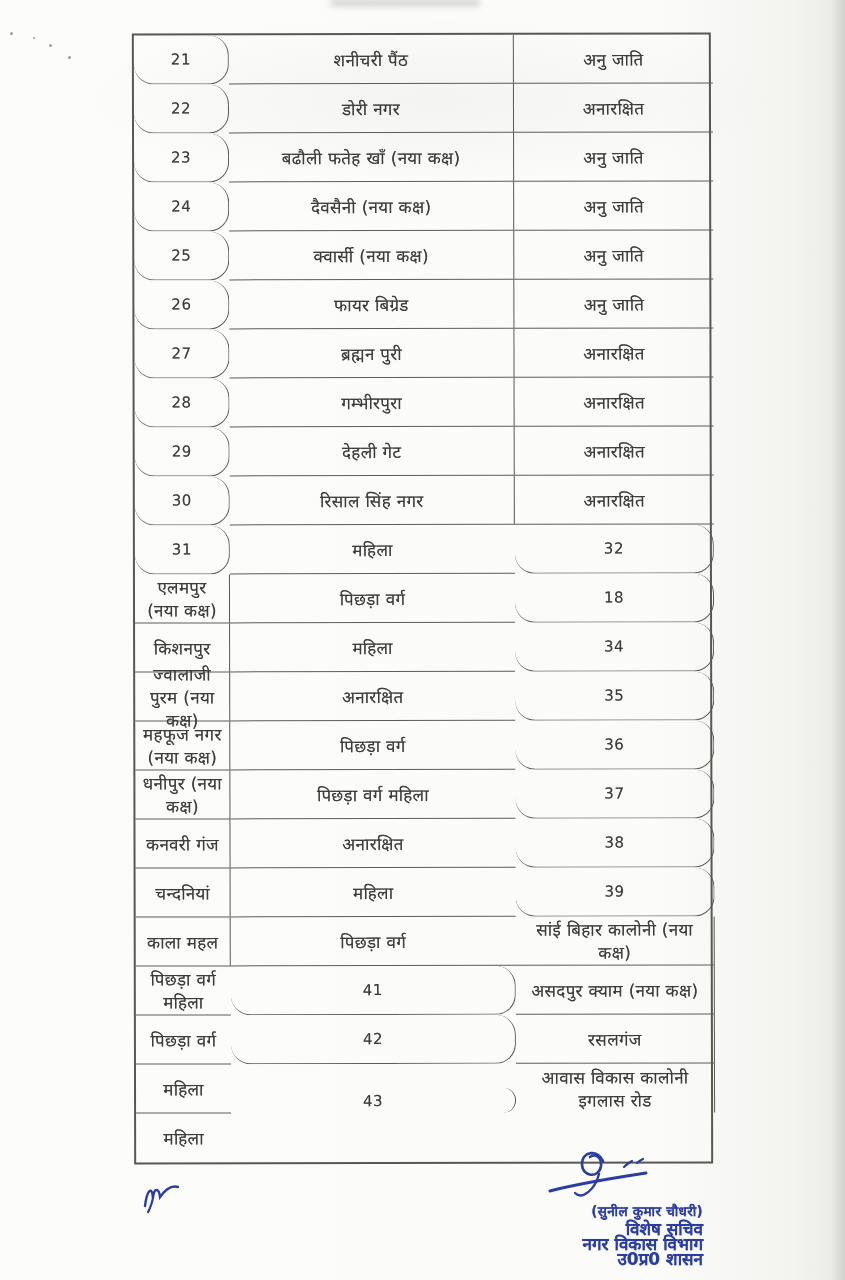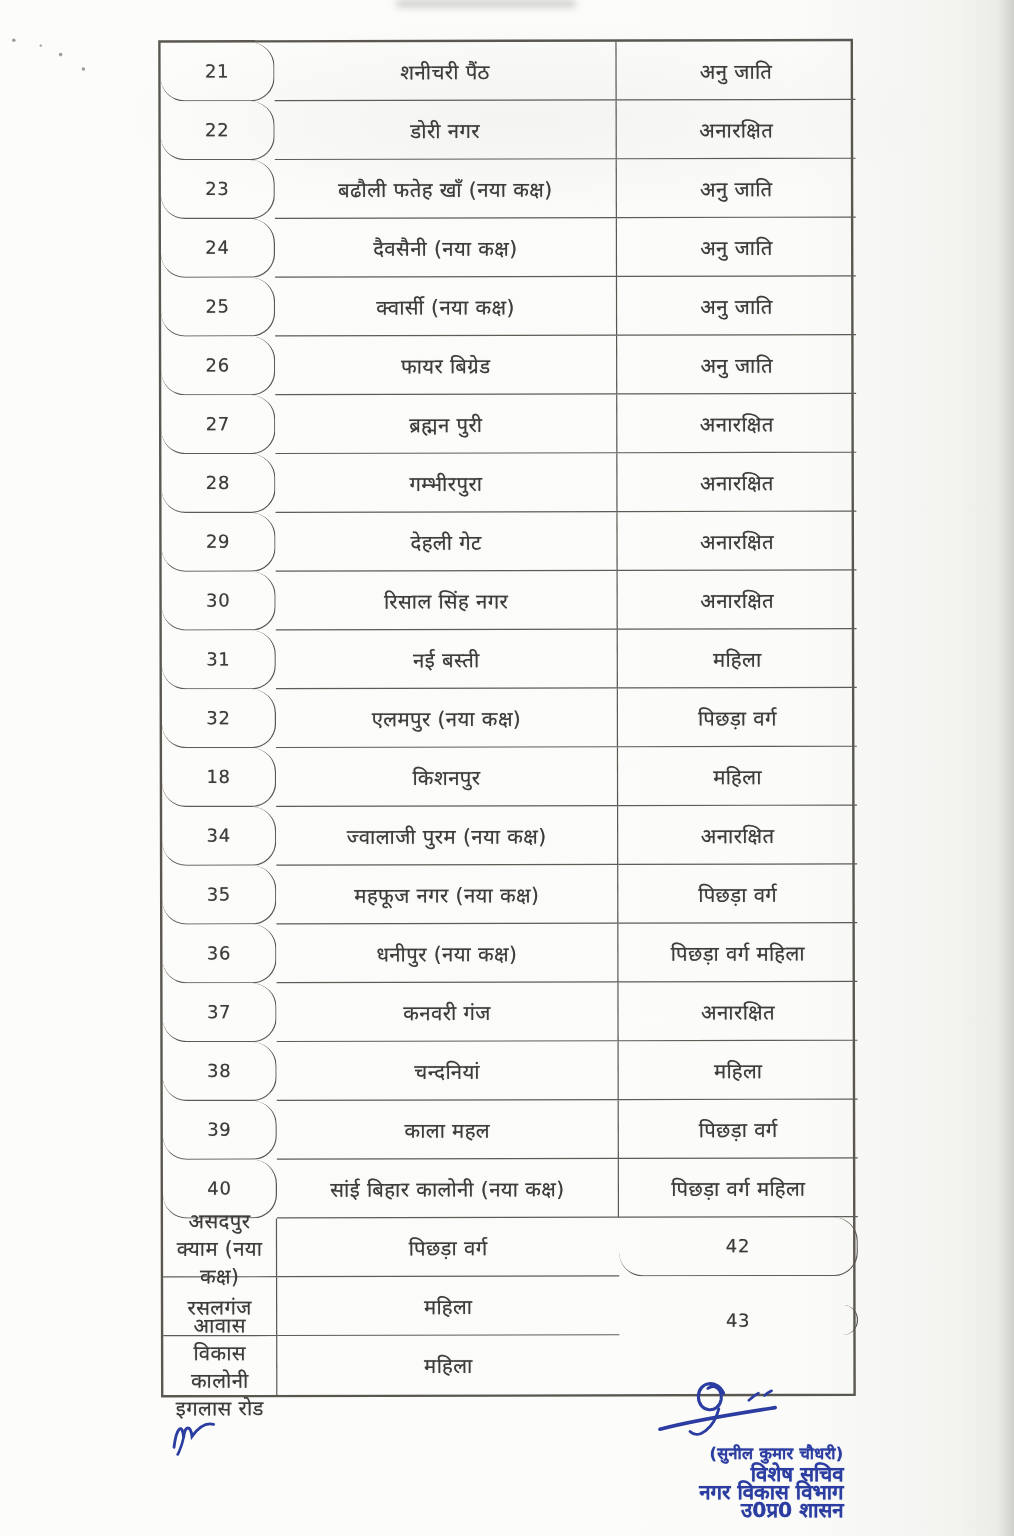--- a/index.html
+++ b/index.html
@@ -101,21 +101,20 @@
 
     <div class="cell no">29</div>
     <div class="cell name">देहली गेट</div>
     <div class="cell category last-col">अनारक्षित</div>
 
     <div class="cell no">30</div>
     <div class="cell name">रिसाल सिंह नगर</div>
     <div class="cell category last-col">अनारक्षित</div>
 
     <div class="cell no">31</div>
-    <div class="cell name">नई बस्ती</div>
     <div class="cell category last-col">महिला</div>
 
     <div class="cell no">32</div>
     <div class="cell name">एलमपुर (नया कक्ष)</div>
     <div class="cell category last-col">पिछड़ा वर्ग</div>
 
     <div class="cell no">18</div>
     <div class="cell name">किशनपुर</div>
     <div class="cell category last-col">महिला</div>
 
@@ -136,24 +135,24 @@
     <div class="cell category last-col">अनारक्षित</div>
 
     <div class="cell no">38</div>
     <div class="cell name">चन्दनियां</div>
     <div class="cell category last-col">महिला</div>
 
     <div class="cell no">39</div>
     <div class="cell name">काला महल</div>
     <div class="cell category last-col">पिछड़ा वर्ग</div>
 
-    <div class="cell no">40</div>
     <div class="cell name">सांई बिहार कालोनी (नया कक्ष)</div>
     <div class="cell category last-col">पिछड़ा वर्ग महिला</div>
 
+    <div class="cell no">41</div>
     <div class="cell name">असदपुर क्याम (नया कक्ष)</div>
     <div class="cell category last-col">पिछड़ा वर्ग</div>
 
     <div class="cell no">42</div>
     <div class="cell name">रसलगंज</div>
     <div class="cell category last-col">महिला</div>
 
     <div class="cell no" style="border-bottom: none; margin-top: 24px;">43</div>
     <div class="cell name" style="border-bottom: none;">आवास विकास कालोनी इगलास रोड</div>
     <div class="cell category last-col" style="border-bottom: none;">महिला</div>

